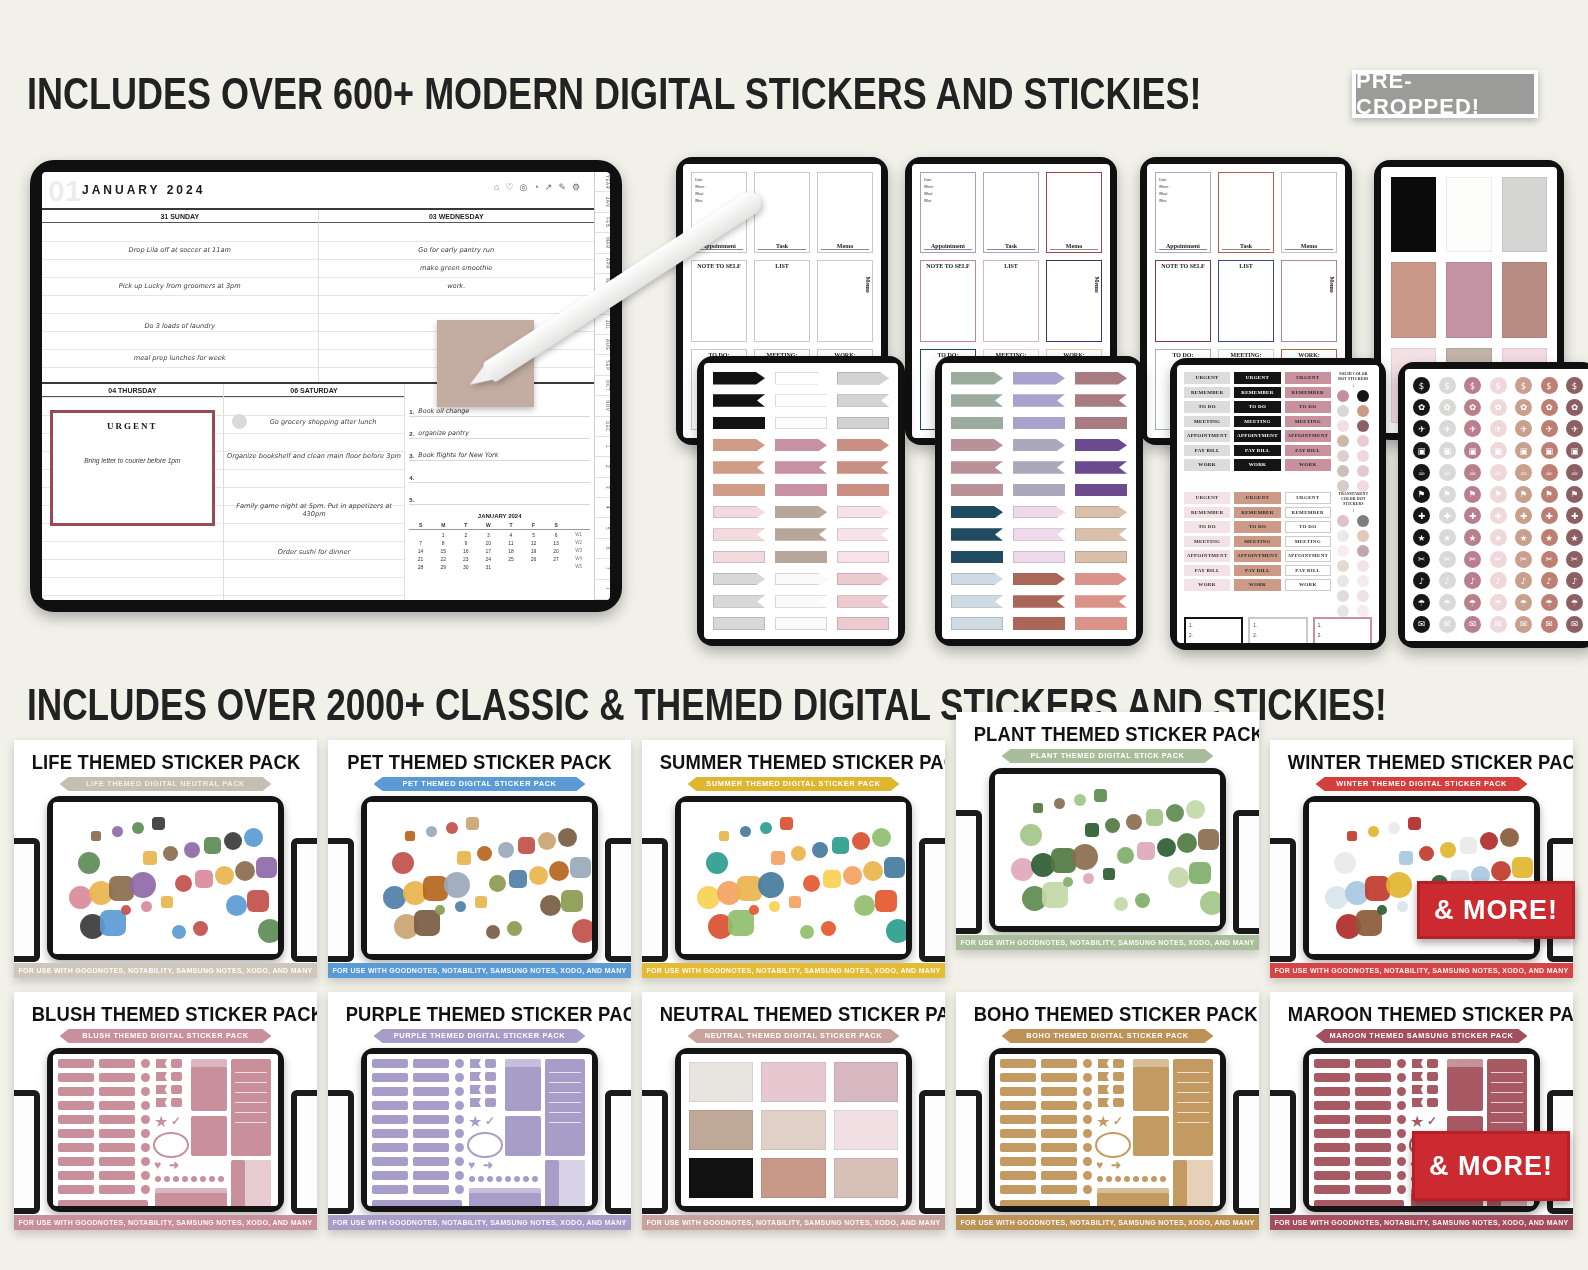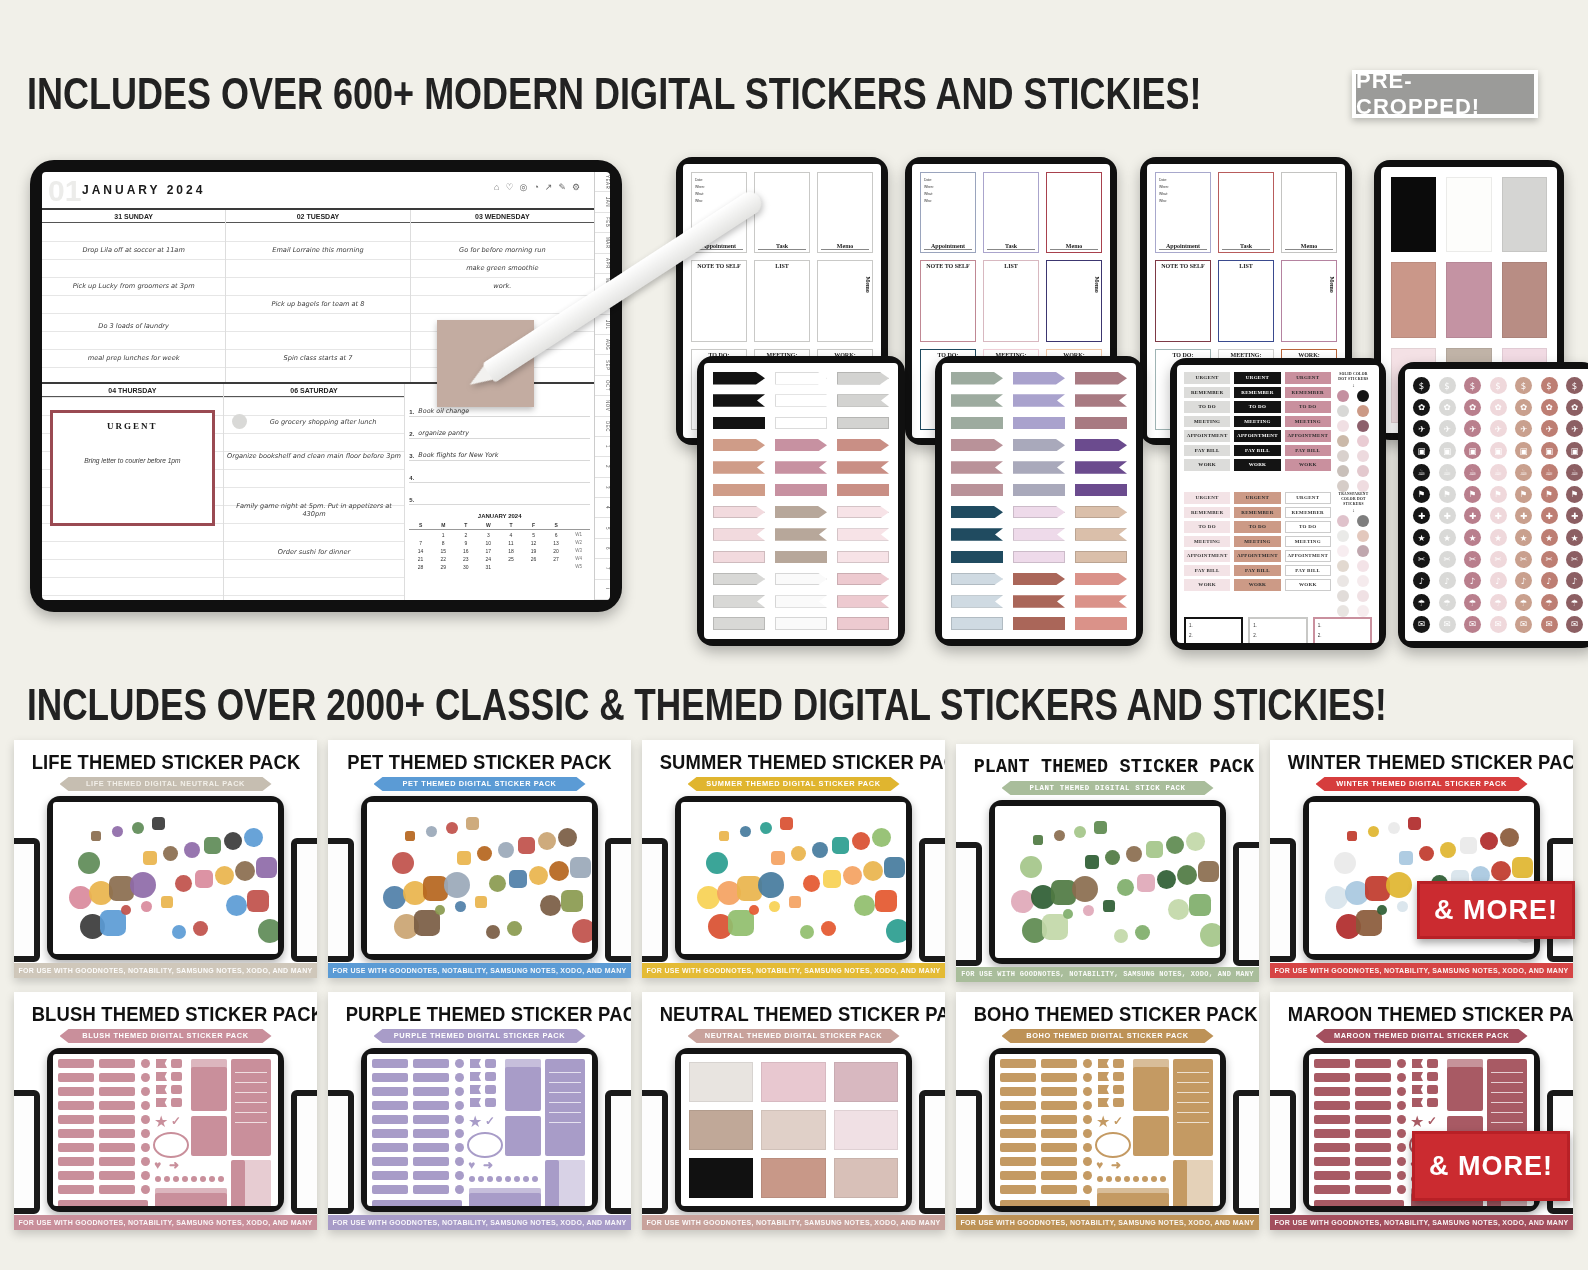--- a/index.html
+++ b/index.html
@@ -136,28 +136,22 @@
     <div class="pl-grid">
       <div class="prow prow1">
         <div class="day">
           <div class="dh">31 SUNDAY</div>
           <div class="nt" style="top:36px">Drop Lila off at soccer at 11am</div>
           <div class="nt" style="top:72px">Pick up Lucky from groomers at 3pm</div>
           <div class="nt" style="top:112px">Do 3 loads of laundry</div>
           <div class="nt" style="top:144px">meal prep lunches for week</div>
         </div>
         <div class="day">
-          <div class="dh">02 TUESDAY</div>
-          <div class="nt" style="top:36px">Email Lorraine this morning</div>
-          <div class="nt" style="top:90px">Pick up bagels for team at 8</div>
-          <div class="nt" style="top:144px">Spin class starts at 7</div>
-        </div>
-        <div class="day">
           <div class="dh">03 WEDNESDAY</div>
-          <div class="nt" style="top:36px">Go for before morning run</div>
+          <div class="nt" style="top:36px">Go for early pantry run</div>
           <div class="nt" style="top:54px">make green smoothie</div>
           <div class="nt" style="top:72px">work.</div>
         </div>
       </div>
       <div class="prow prow2">
         <div class="day">
           <div class="dh">04 THURSDAY</div>
           <div class="urgbox">
             <div class="urgt">URGENT</div>
             <div class="urgb">Bring letter to courier before 1pm</div>
@@ -882,21 +876,21 @@
             <div style="position: absolute; width: 15px; height: 15px; left: 62%; top: 78%; background: rgb(228, 87, 46); border-radius: 50%; opacity: 0.92;"></div>
             <div style="position: absolute; width: 22px; height: 22px; left: 11%; top: 33%; background: rgb(42, 157, 143); border-radius: 50%; opacity: 0.92;"></div>
             <div style="position: absolute; width: 12px; height: 12px; left: 48%; top: 62%; background: rgb(244, 162, 97); border-radius: 28%; opacity: 0.92;"></div>
             <div style="position: absolute; width: 19px; height: 19px; left: 85%; top: 17%; background: rgb(144, 190, 109); border-radius: 50%; opacity: 0.92;"></div>
             <div style="position: absolute; width: 26px; height: 26px; left: 34%; top: 46%; background: rgb(69, 123, 157); border-radius: 50%; opacity: 0.92;"></div>
           </div>
         </div>
       </div>
       <div class="bar" style="background: rgb(228, 187, 53);">FOR USE WITH GOODNOTES, NOTABILITY, SAMSUNG NOTES, XODO, AND MANY MORE!</div>
     </div>
-    <div class="card" style="left: 956px; top: 744px; font-family: Liberation Mono, monospace;">
+    <div class="card" style="left: 956px; top: 712px;">
       <div class="sidefrag sfl"></div>
       <div class="sidefrag sfr"></div>
       <h3>PLANT THEMED STICKER PACK</h3>
       <div class="ribbon" style="background: rgb(169, 189, 155);">PLANT THEMED DIGITAL STICK PACK</div>
       <div class="tabmock">
         <div class="scr2">
           <div class="collage">
             <div style="position: absolute; width: 10px; height: 10px; left: 17%; top: 19%; background: rgb(79, 122, 66); border-radius: 28%; opacity: 0.92;"></div>
             <div style="position: absolute; width: 17px; height: 17px; left: 54%; top: 48%; background: rgb(127, 174, 106); border-radius: 50%; opacity: 0.92;"></div>
             <div style="position: absolute; width: 24px; height: 24px; left: 91%; top: 77%; background: rgb(164, 198, 137); border-radius: 50%; opacity: 0.92;"></div>
@@ -1225,21 +1219,21 @@
             <div style="position: absolute; left: 178px; top: 106px; width: 40px; height: 49px; background: rgb(196, 154, 99); border-radius: 2px; box-shadow: rgba(255, 255, 255, 0.55) -26px 0px 0px inset;"></div>
           </div>
         </div>
       </div>
       <div class="bar" style="background: rgb(189, 146, 87);">FOR USE WITH GOODNOTES, NOTABILITY, SAMSUNG NOTES, XODO, AND MANY MORE!</div>
     </div>
     <div class="card" style="left: 1270px; top: 992px;">
       <div class="sidefrag sfl"></div>
       <div class="sidefrag sfr"></div>
       <h3>MAROON THEMED STICKER PACK</h3>
-      <div class="ribbon" style="background: rgb(163, 79, 94);">MAROON THEMED DIGITAL STICKER PACK</div>
+      <div class="ribbon" style="background: rgb(163, 79, 94);">MAROON THEMED SAMSUNG STICKER PACK</div>
       <div class="tabmock">
         <div class="scr2">
           <div style="position: absolute; inset: 0px;">
             <div style="position: absolute; left: 5px; top: 5px; width: 36px; height: 9px; border-radius: 2px; background: rgb(168, 90, 100);"></div>
             <div style="position: absolute; left: 46px; top: 5px; width: 36px; height: 9px; border-radius: 2px; background: rgb(168, 90, 100);"></div>
             <div style="position: absolute; left: 88px; top: 5px; width: 9px; height: 9px; border-radius: 50%; background: rgb(168, 90, 100);"></div>
             <div style="position: absolute; left: 5px; top: 19px; width: 36px; height: 9px; border-radius: 2px; background: rgb(168, 90, 100);"></div>
             <div style="position: absolute; left: 46px; top: 19px; width: 36px; height: 9px; border-radius: 2px; background: rgb(168, 90, 100);"></div>
             <div style="position: absolute; left: 88px; top: 19px; width: 9px; height: 9px; border-radius: 50%; background: rgb(168, 90, 100);"></div>
             <div style="position: absolute; left: 5px; top: 33px; width: 36px; height: 9px; border-radius: 2px; background: rgb(168, 90, 100);"></div>

